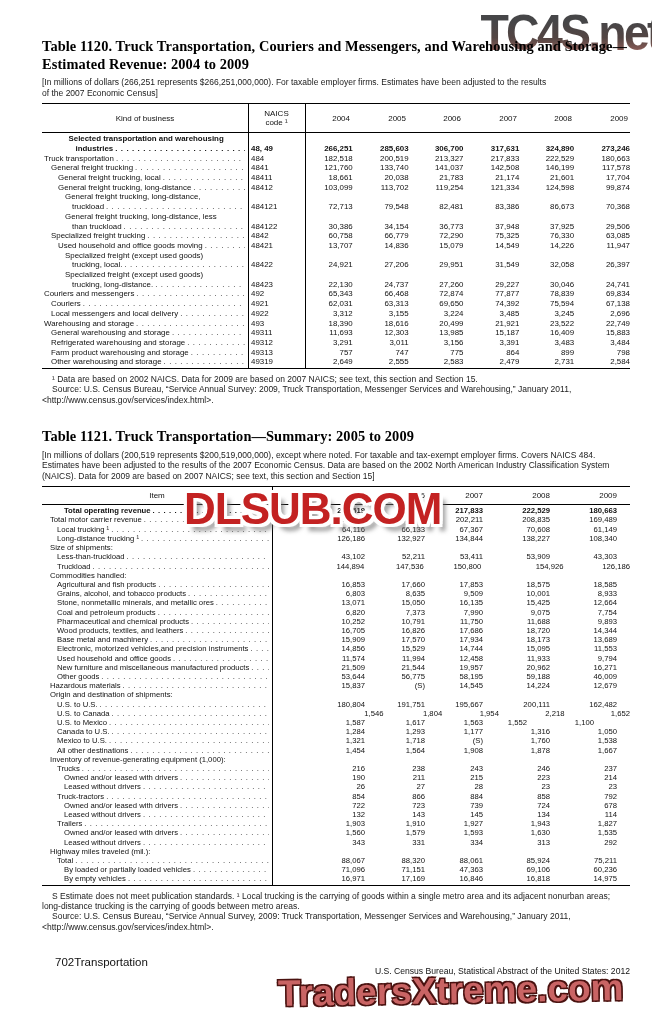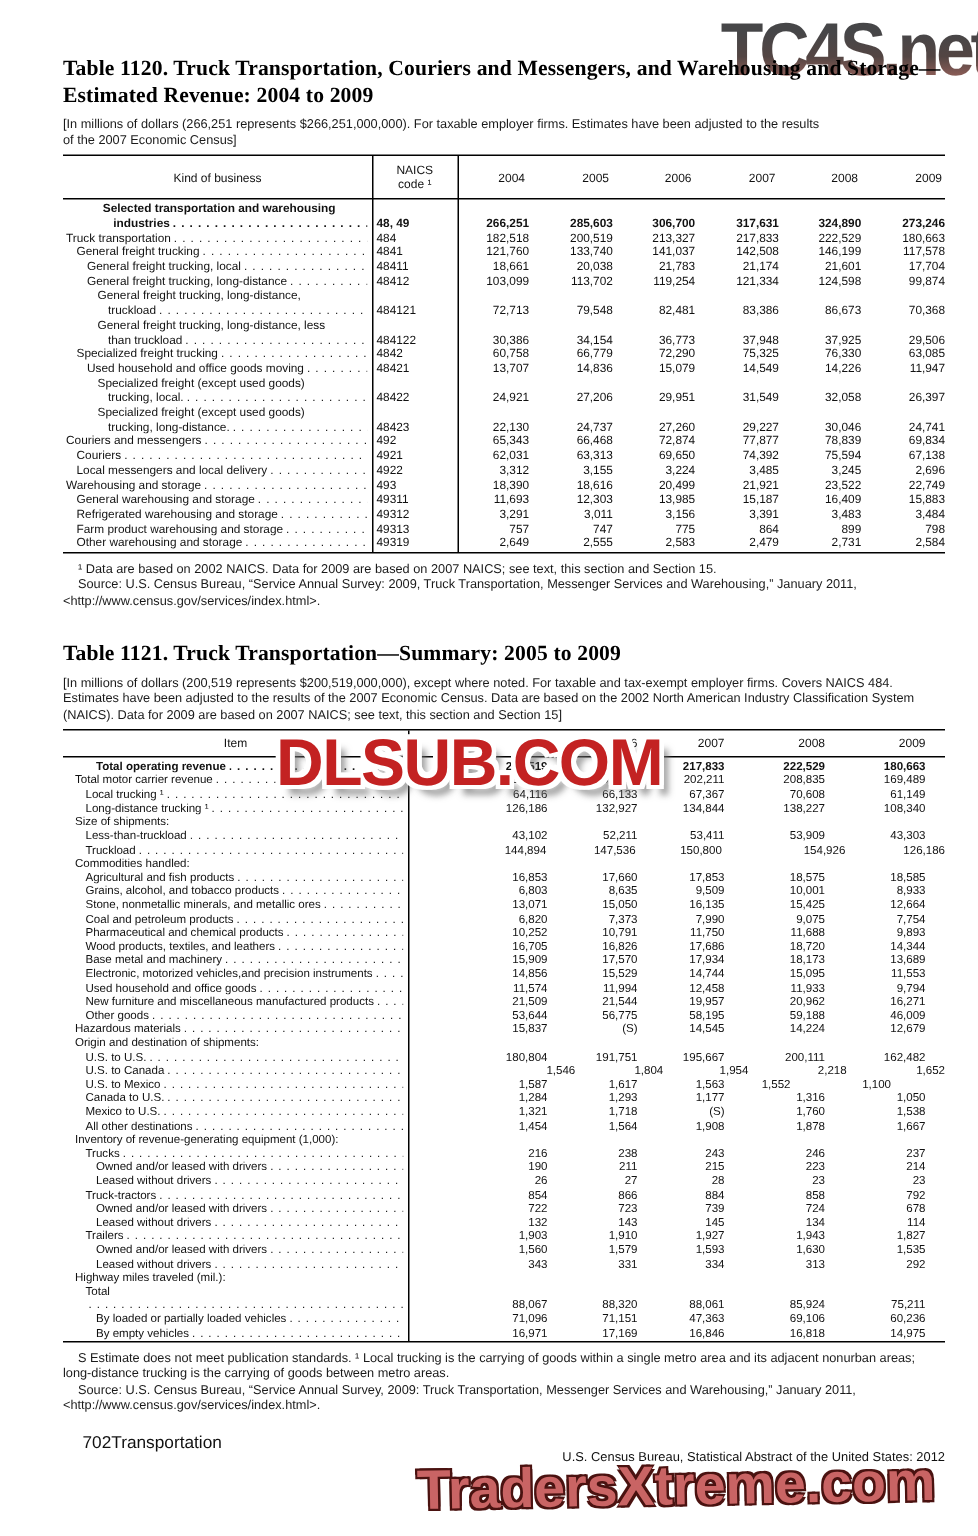--- a/index.html
+++ b/index.html
@@ -897,21 +897,21 @@
                 </div>
               </div>
               <div class="td-val" style="width: 93px;"></div>
               <div class="td-val" style="width: 60px;"></div>
               <div class="td-val" style="width: 58px;"></div>
               <div class="td-val" style="width: 67px;"></div>
               <div class="td-val" style="width: 67px;"></div>
             </div>
             <div class="tr">
               <div class="td-stub">
-                <div class="line" style="padding-left: 15px; flex-direction: column;">
+                <div class="line" style="padding-left: 15px;">
                   <div>Total</div>
                   <div class="dots"></div>
                 </div>
               </div>
               <div class="td-val" style="width: 93px;">88,067</div>
               <div class="td-val" style="width: 60px;">88,320</div>
               <div class="td-val" style="width: 58px;">88,061</div>
               <div class="td-val" style="width: 67px;">85,924</div>
               <div class="td-val" style="width: 67px;">75,211</div>
             </div>

